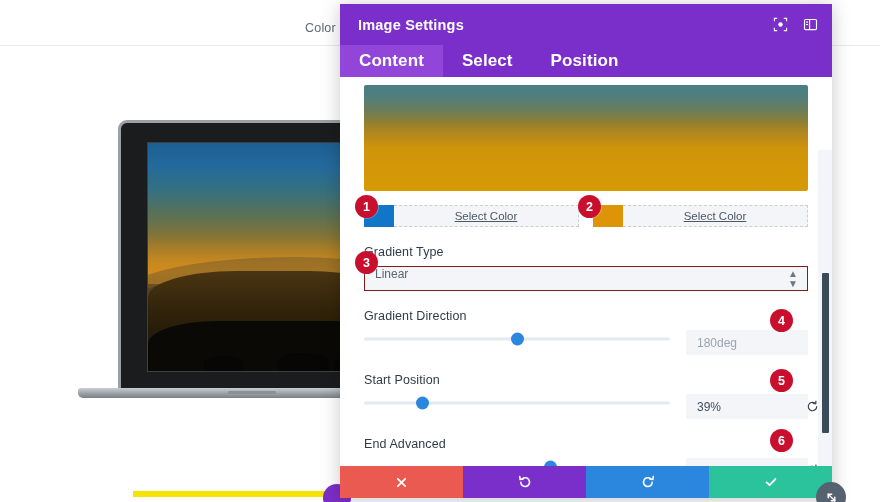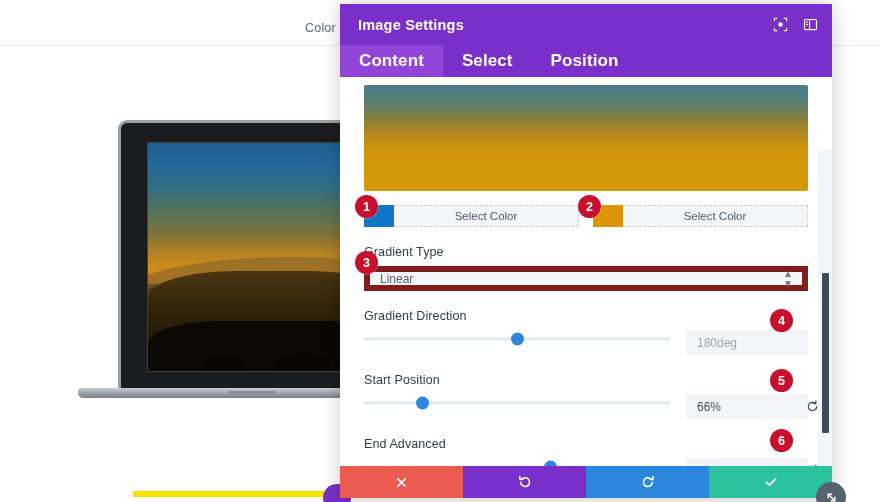--- a/index.html
+++ b/index.html
@@ -230,34 +230,35 @@
     flex: 1 1 auto;
     height: 22px;
     background: #f3f5f8;
     border: 1px dashed #c9cfd6;
     border-left: none;
     display: flex; align-items: center; justify-content: center;
     font-size: 11.5px;
     color: #4c5866;
     cursor: pointer;
     box-sizing: border-box;
+    text-decoration: underline;
   }
 
   .field-label {
     font-size: 12.5px;
     color: #2e3b49;
     margin: 18px 0 7px 0;
     letter-spacing: .1px;
   }
 
   .select-wrap {
     position: relative;
     height: 25px;
     background: #f3f5f8;
-    border: 6px solid #7f1d1d;
+    border: 1px solid #7f1d1d;
     box-sizing: border-box;
     display: flex; 
     padding: 0 10px;
     cursor: pointer;
   }
   .select-value { font-size: 12px; color: #5a6573; }
   .select-arrows {
     position: absolute; right: 9px; top: 50%;
     transform: translateY(-50%);
     font-size: 10px; color: #6d7784; line-height: 1;
@@ -472,21 +473,21 @@
         </div>
       </div>
 
       <div class="field-label">Start Position</div>
       <div class="slider-row">
         <div class="slider">
           <div class="slider-track"></div>
           <div class="slider-thumb" id="thumbStart" style="left: 19%;"></div>
         </div>
         <div class="value-box has-val">
-          <span>66%</span>
+          <span>39%</span>
           <span class="reset-ico">
             <svg width="13" height="13" viewBox="0 0 16 16" fill="none" stroke="#3b4755" stroke-width="1.5" stroke-linecap="round">
               <path d="M13.2 8a5.2 5.2 0 1 1-1.6-3.75"></path>
               <polyline points="12.2,1.4 12.0,4.6 8.8,4.3"></polyline>
             </svg>
           </span>
         </div>
       </div>
 
       <div class="field-label">End Advanced</div>

